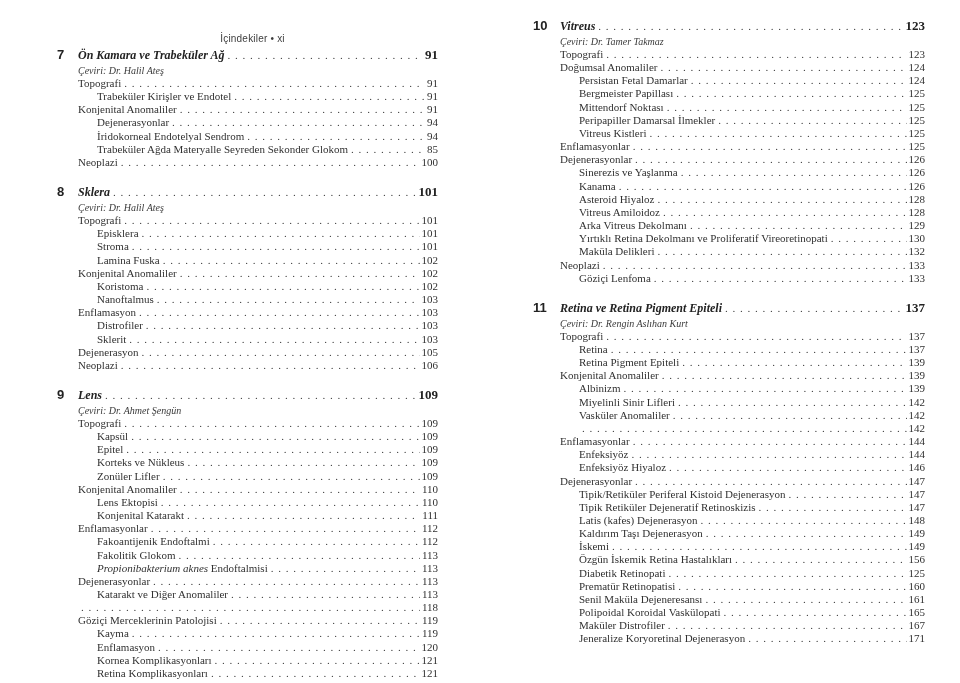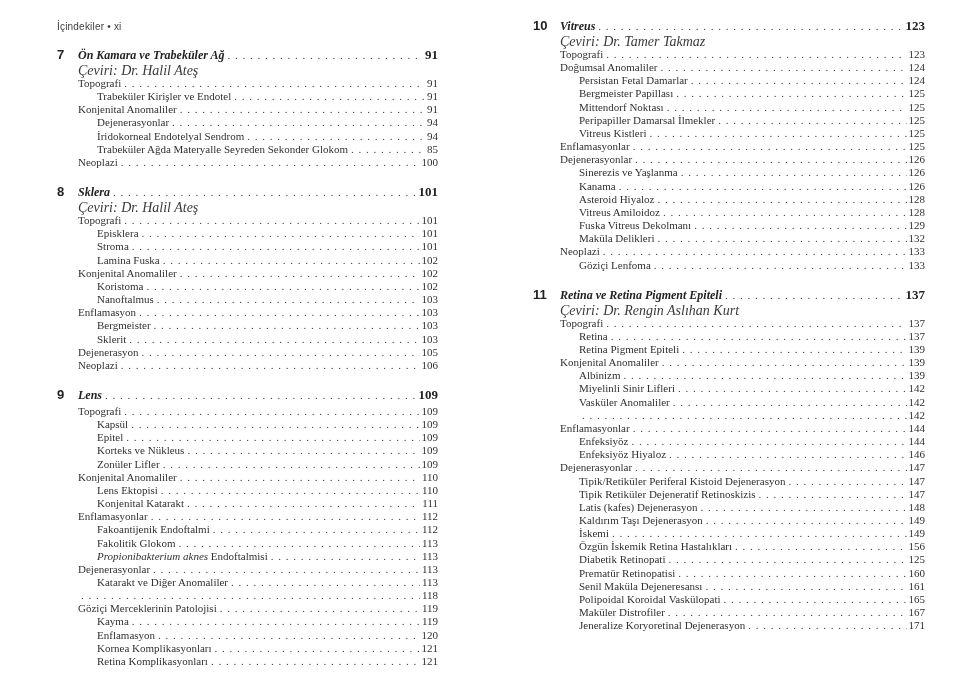--- a/index.html
+++ b/index.html
@@ -6,22 +6,22 @@
   html, body { width: 960px; height: 683px; }
   body {
     position: relative;
     background: #ffffff;
     color: #2f2f2f;
     font-family: "Liberation Serif", serif;
     overflow: hidden;
   }
   .running-head {
     position: absolute;
-    top: 21px; left: 57px; width: 391px;
-    text-align: left;
+    top: 33px; left: 57px; width: 391px;
+    text-align: center;
     font-family: "Liberation Sans", sans-serif;
     font-size: 10px;
     color: #3d3d3d;
     letter-spacing: 0.2px;
   }
   .col { position: absolute; }
   .col-left  { left: 57px;  top: 45px; width: 381px; }
   .col-right { left: 533px; top: 16px; width: 392px; }
 
   .chapter-block + .chapter-block { margin-top: 13px; }
@@ -39,21 +39,21 @@
     font-family: "Liberation Sans", sans-serif;
     font-size: 13px;
   }
   .col-right .ch-num { flex-basis: 27px; }
   .ch-title { font-size: 12px; white-space: nowrap; font-style: italic; }
   .ch-head .pg { font-size: 13px; }
 
   .translator {
     margin-left: 21px;
     font-style: italic;
-    font-size: 14px;
+    font-size: 10px;
     line-height: 12px;
     color: #3a3a3a;
     white-space: nowrap;
   }
   .col-right .translator { margin-left: 27px; }
 
   .toc-line {
     display: flex;
     align-items: baseline;
     margin-left: 21px;
@@ -178,21 +178,21 @@
           <span class="label">Nanoftalmus</span>
           <span class="dots"></span>
           <span class="pg">103</span>
         </div>
         <div class="toc-line indent-0">
           <span class="label">Enflamasyon</span>
           <span class="dots"></span>
           <span class="pg">103</span>
         </div>
         <div class="toc-line indent-1">
-          <span class="label">Bergmeister</span>
+          <span class="label">Distrofiler</span>
           <span class="dots"></span>
           <span class="pg">103</span>
         </div>
         <div class="toc-line indent-1">
           <span class="label">Sklerit</span>
           <span class="dots"></span>
           <span class="pg">103</span>
         </div>
         <div class="toc-line indent-0">
           <span class="label">Dejenerasyon</span>
@@ -206,20 +206,21 @@
         </div>
       </div>
     </section>
     <section class="chapter-block">
       <div class="ch-head">
         <span class="ch-num">9</span>
         <span class="ch-title">Lens</span>
         <span class="dots"></span>
         <span class="pg">109</span>
       </div>
+      <div class="translator">Çeviri: Dr. Ahmet Şengün</div>
       <div class="entries">
         <div class="toc-line indent-0">
           <span class="label">Topografi</span>
           <span class="dots"></span>
           <span class="pg">109</span>
         </div>
         <div class="toc-line indent-1">
           <span class="label">Kapsül</span>
           <span class="dots"></span>
           <span class="pg">109</span>
@@ -386,23 +387,28 @@
           <span class="label">Asteroid Hiyaloz</span>
           <span class="dots"></span>
           <span class="pg">128</span>
         </div>
         <div class="toc-line indent-1">
           <span class="label">Vitreus Amiloidoz</span>
           <span class="dots"></span>
           <span class="pg">128</span>
         </div>
         <div class="toc-line indent-1">
-          <span class="label">Fuska Vitreus Dekolmanı</span>
+          <span class="label">Arka Vitreus Dekolmanı</span>
           <span class="dots"></span>
           <span class="pg">129</span>
+        </div>
+        <div class="toc-line indent-1">
+          <span class="label">Yırtıklı Retina Dekolmanı ve Proliferatif Vireoretinopati</span>
+          <span class="dots"></span>
+          <span class="pg">130</span>
         </div>
         <div class="toc-line indent-1">
           <span class="label">Maküla Delikleri</span>
           <span class="dots"></span>
           <span class="pg">132</span>
         </div>
         <div class="toc-line indent-0">
           <span class="label">Neoplazi</span>
           <span class="dots"></span>
           <span class="pg">133</span>

